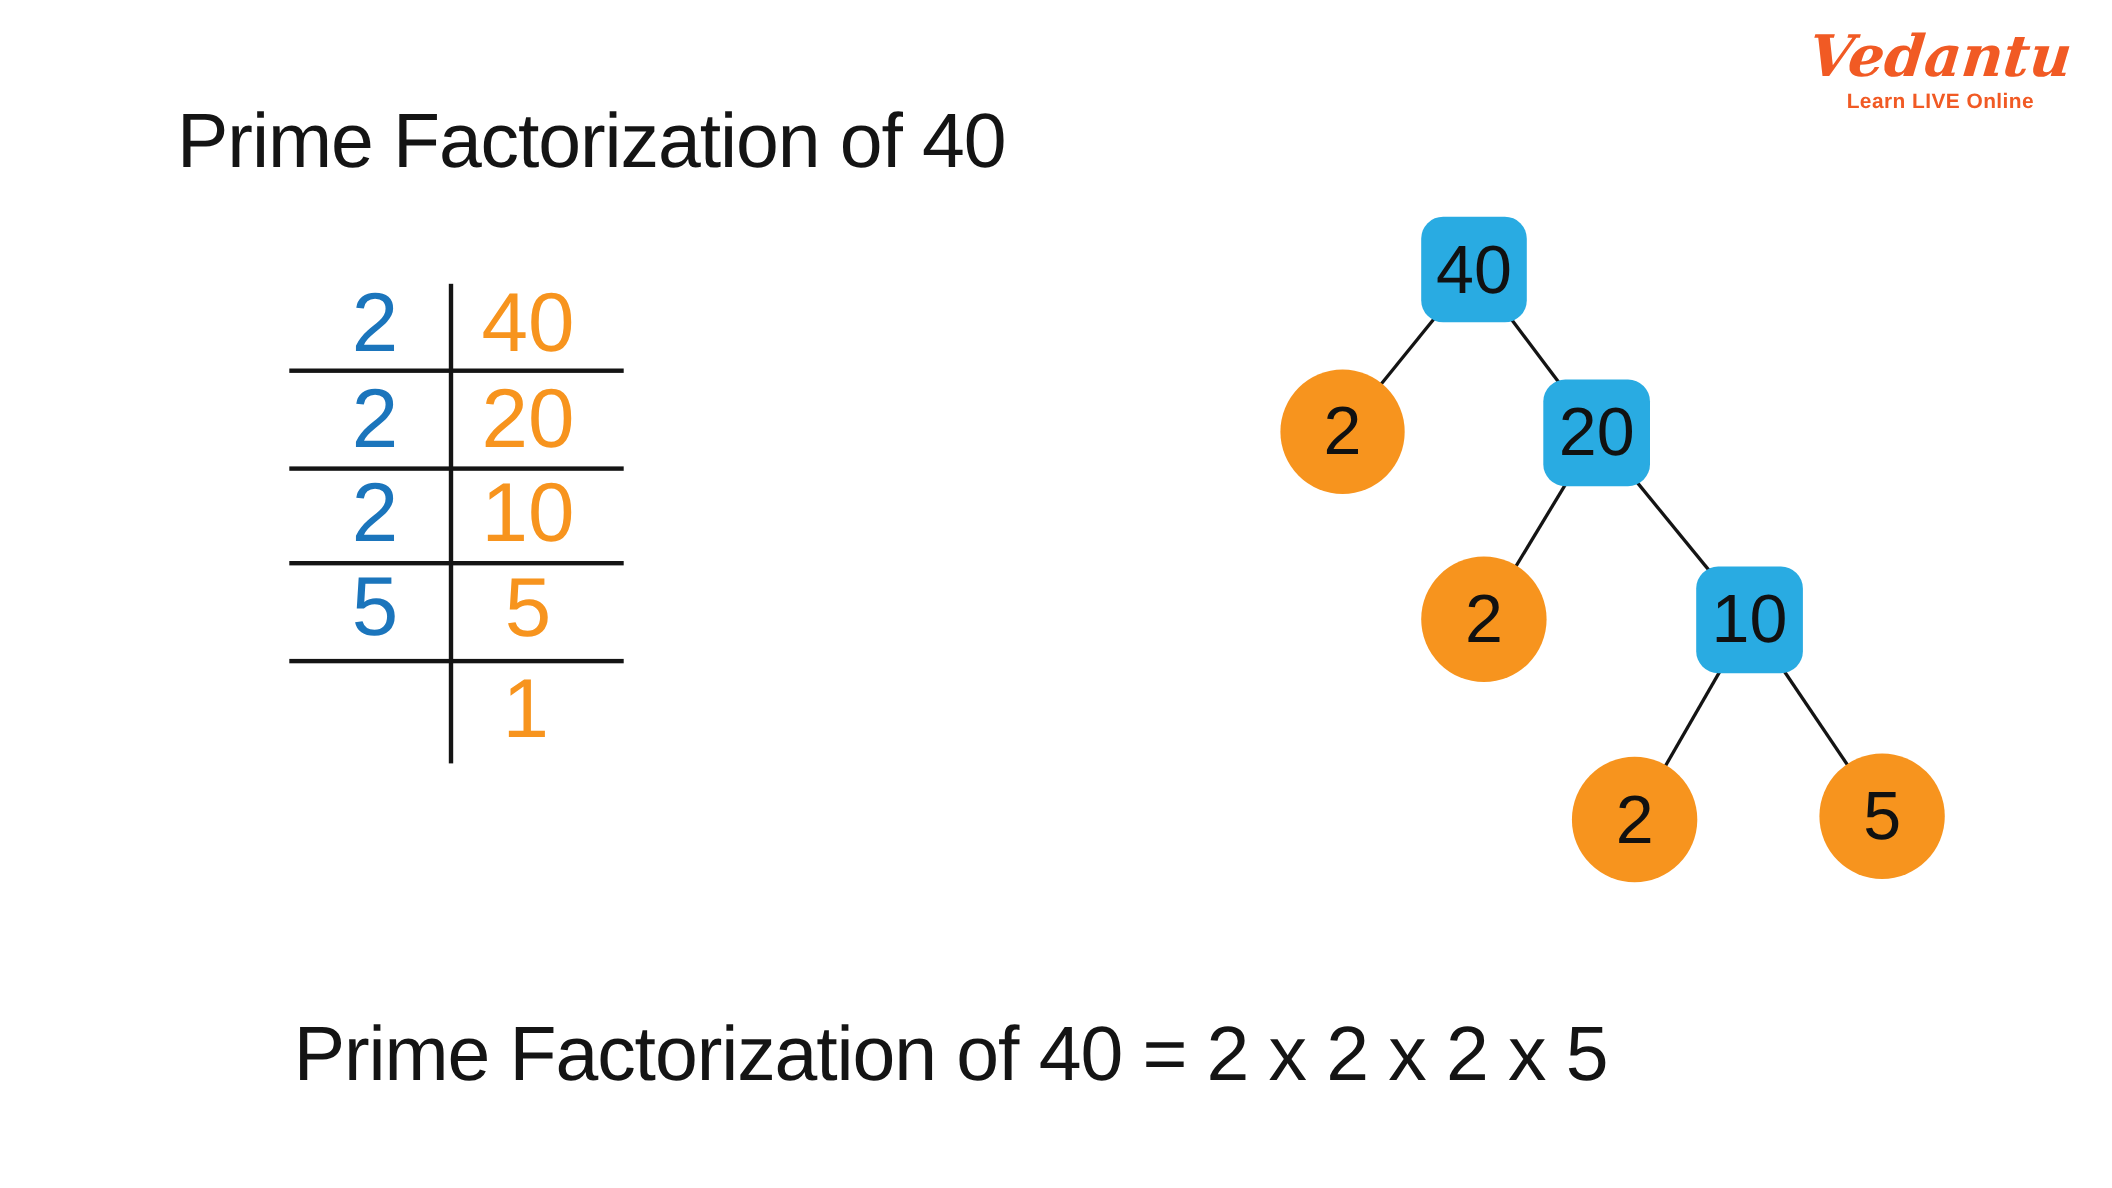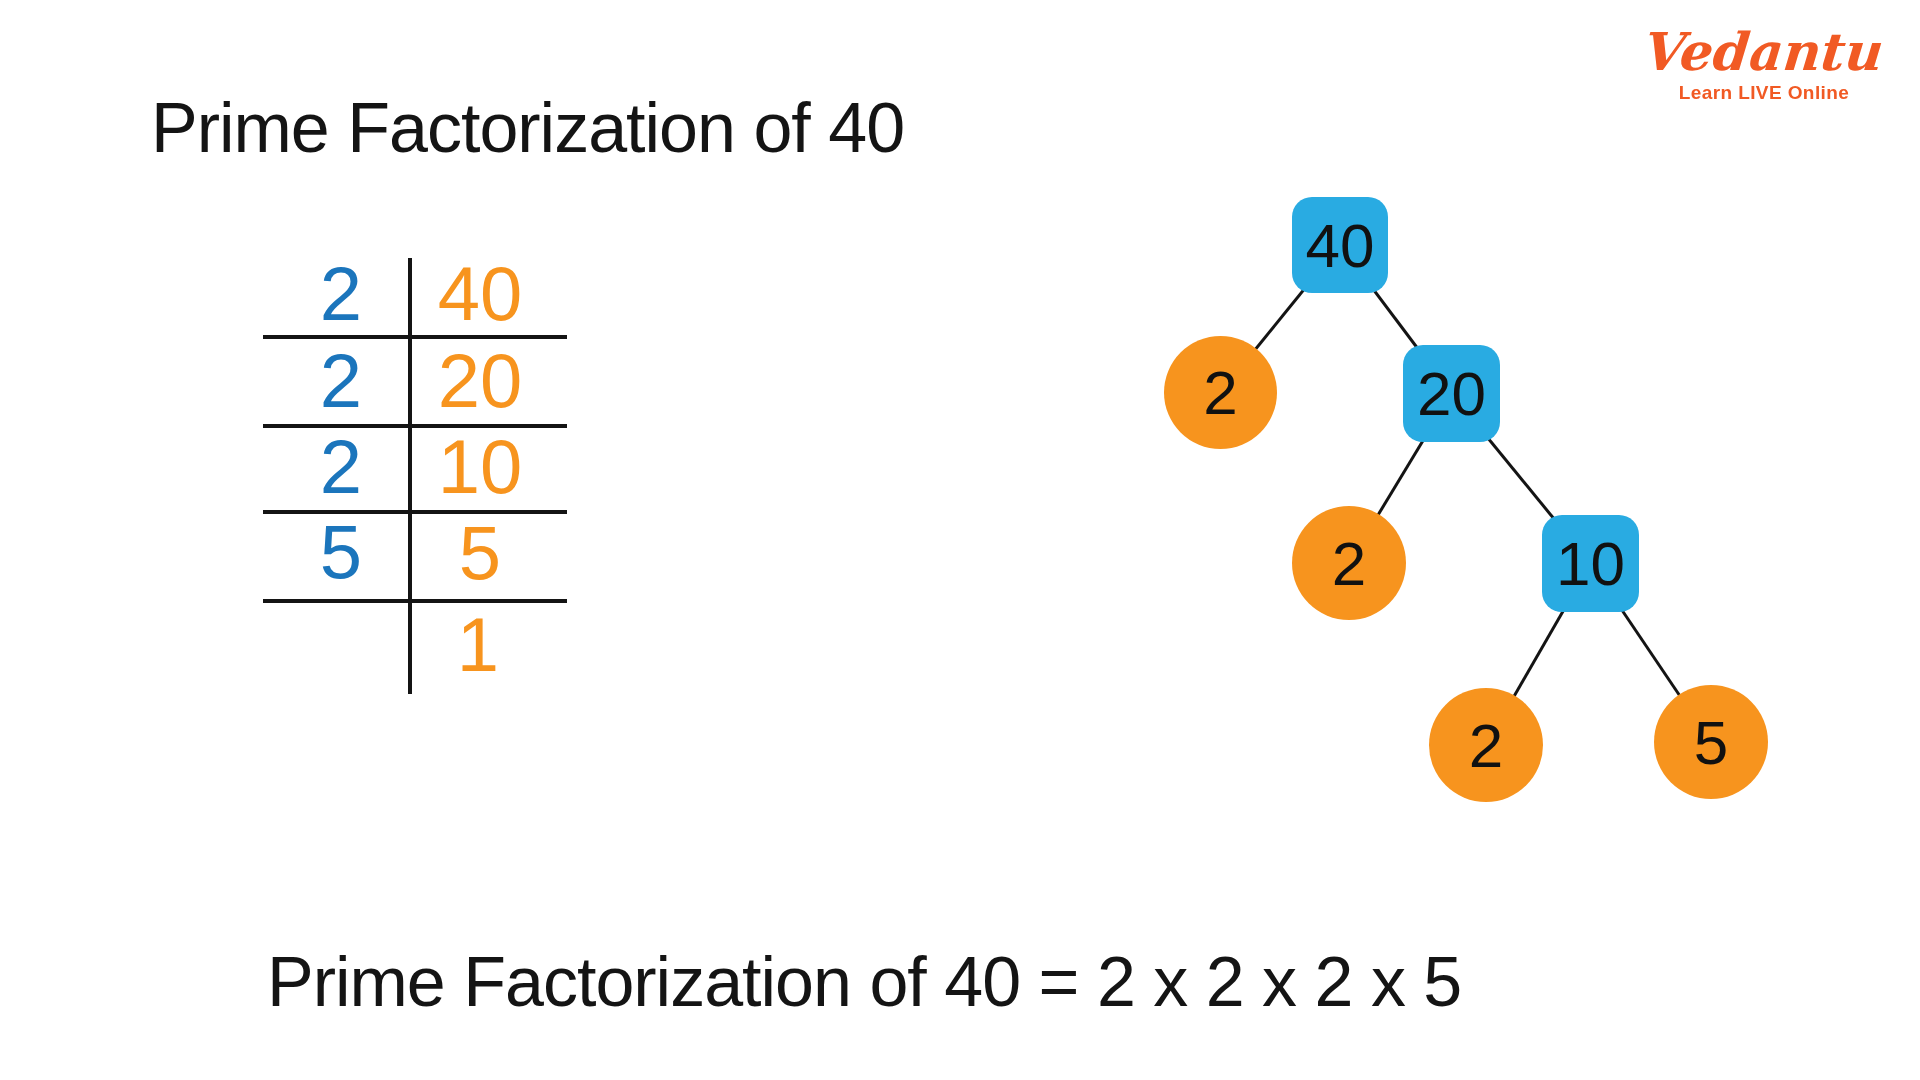--- a/index.html
+++ b/index.html
@@ -12,39 +12,38 @@
     font-family: "Liberation Sans", sans-serif;
   }
   .stage {
     position: relative;
     width: 1920px;
     height: 1080px;
     background: #ffffff;
   }
   .page-title {
     position: absolute;
-    left: 151px;
+    left: 161px;
     top: 88px;
     margin: 0;
     font-size: 70px;
     font-weight: 400;
     letter-spacing: -1px;
     color: #141414;
     white-space: nowrap;
   }
   .equation {
     position: absolute;
     left: 267px;
     top: 918px;
     font-size: 70px;
     font-weight: 400;
     letter-spacing: -1px;
     color: #141414;
     white-space: nowrap;
-    margin-top: 24px;
   }
   
   .logo {
     position: absolute;
     left: 1640px;
     top: 26px;
     width: 248px;
     text-align: center;
   }
   .logo-word {

